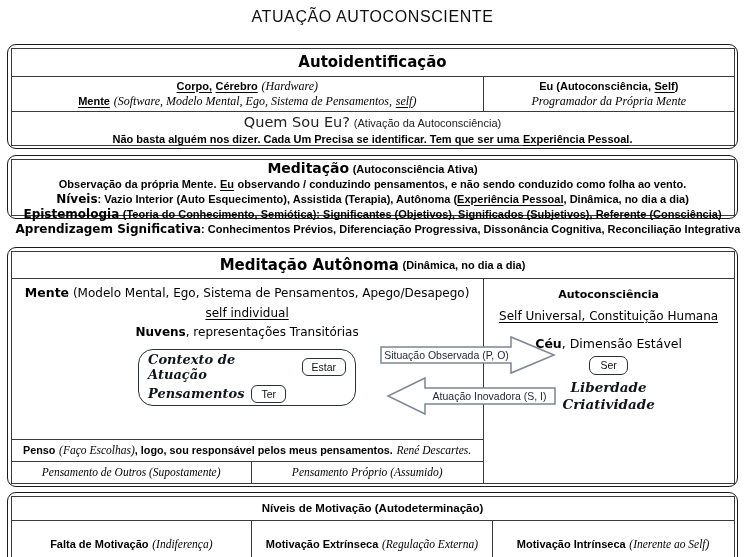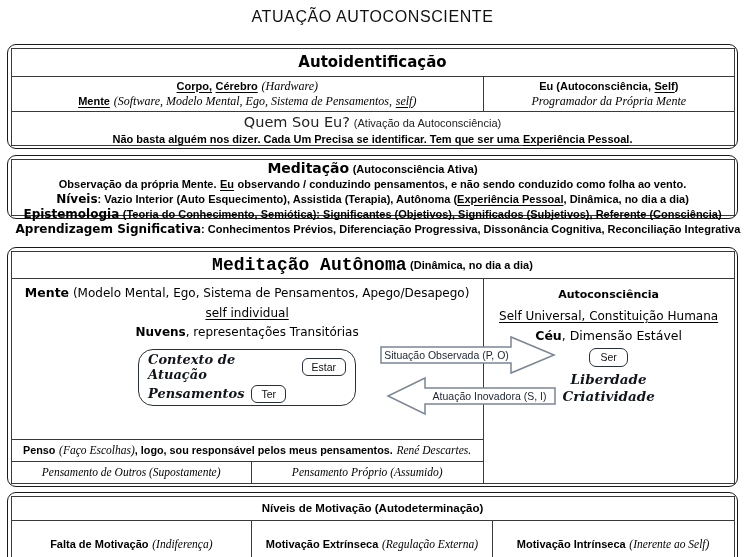--- a/index.html
+++ b/index.html
@@ -43,21 +43,21 @@
 
   
   .b2-inner{justify-content:space-evenly;padding:1px 4px;}
   .b2-line{text-align:center;font-family:"Liberation Sans",sans-serif;font-size:11px;
     font-weight:bold;line-height:15px;white-space:nowrap;}
   .h2main{font-family:"DejaVu Sans",sans-serif;font-size:14px;}
   .lead{font-family:"DejaVu Sans",sans-serif;font-size:12px;}
 
   
   .b3-head{height:26px;display:flex;align-items:center;justify-content:center;}
-  .h3main{font-size:18px;font-weight:bold;font-family:Liberation Mono, monospace;}
+  .h3main{font-size:15px;font-weight:bold;}
   .h3paren{font-family:"Liberation Sans",sans-serif;font-size:11px;font-weight:bold;}
   .b3-body{flex:1;position:relative;}
   .b3-left{width:65.4%;display:flex;flex-direction:column;align-items:center;padding-top:6px;box-sizing:border-box;}
   .b3-right{flex:1;display:flex;flex-direction:column;align-items:center;padding-top:8px;box-sizing:border-box;}
   .b3-line{font-size:12px;line-height:15px;}
   .lead13{font-size:12.5px;font-weight:bold;}
   .ctxbox{
     margin-top:9px;width:218px;height:57px;box-sizing:border-box;border:1.5px solid #28303c;
     border-radius:15px;display:flex;flex-direction:column;justify-content:center;
     padding:4px 9px;gap:3px;background:#fff;
@@ -166,21 +166,21 @@
             </div>
           <div class="pens-cells">
             <div class="pens-cell pc1 br hand">Pensamento de Outros (Supostamente)</div>
             <div class="pens-cell pc2 hand">Pensamento Próprio (Assumido)</div>
           </div>
         </div>
       </div>
       <div class="b3-right">
         <div class="b3-line" style="font-size:11px;font-weight:bold;">Autoconsciência</div>
         <div class="b3-line u" style="margin-top:7px;">Self Universal, Constituição Humana</div>
-        <div class="b3-line" style="margin-top:4px;font-size:12.5px;"><b>Céu</b><span>, Dimensão Estável</span></div>
+        <div class="b3-line" style="margin-top:12px;font-size:12.5px;"><b>Céu</b><span>, Dimensão Estável</span></div>
         <span class="chip serchip">Ser</span>
         <div class="script scriptline" style="margin-top:4px;">Liberdade</div>
         <div class="script scriptline">Criatividade</div>
       </div>
 
       <div class="arrow ar-left">
         <svg width="170" height="40" viewBox="0 0 170 40">
           <polygon points="169,12 39,12 39,2 2,20 39,38 39,28 169,28" fill="#ffffff" stroke="#7b8794" stroke-width="1.5"></polygon>
         </svg>
         <span class="lbl">Atuação Inovadora (S, I)</span>

